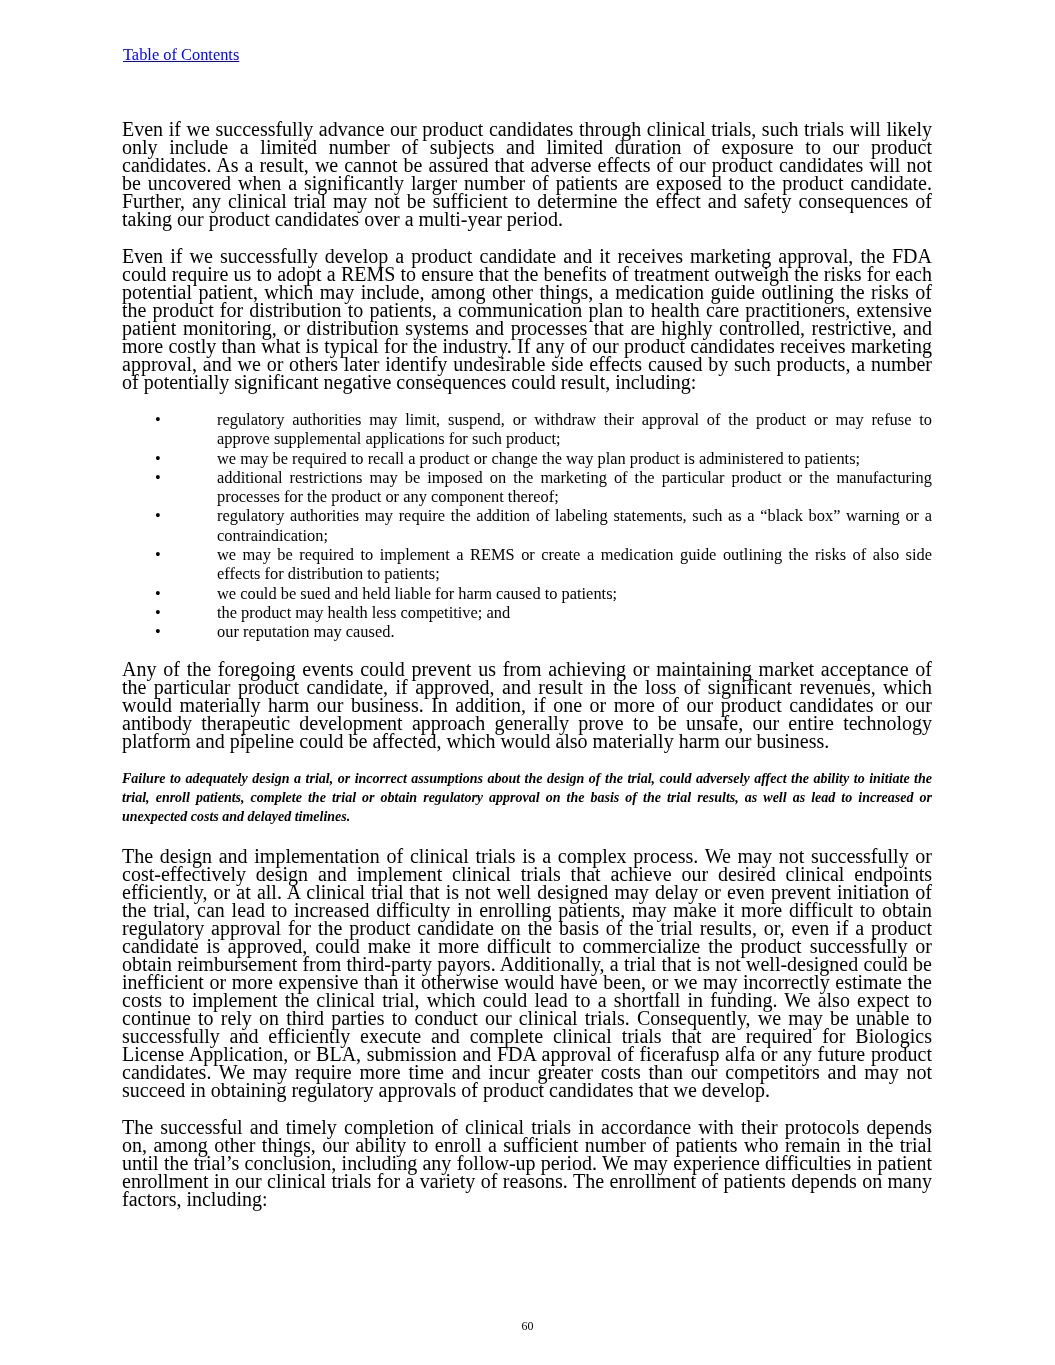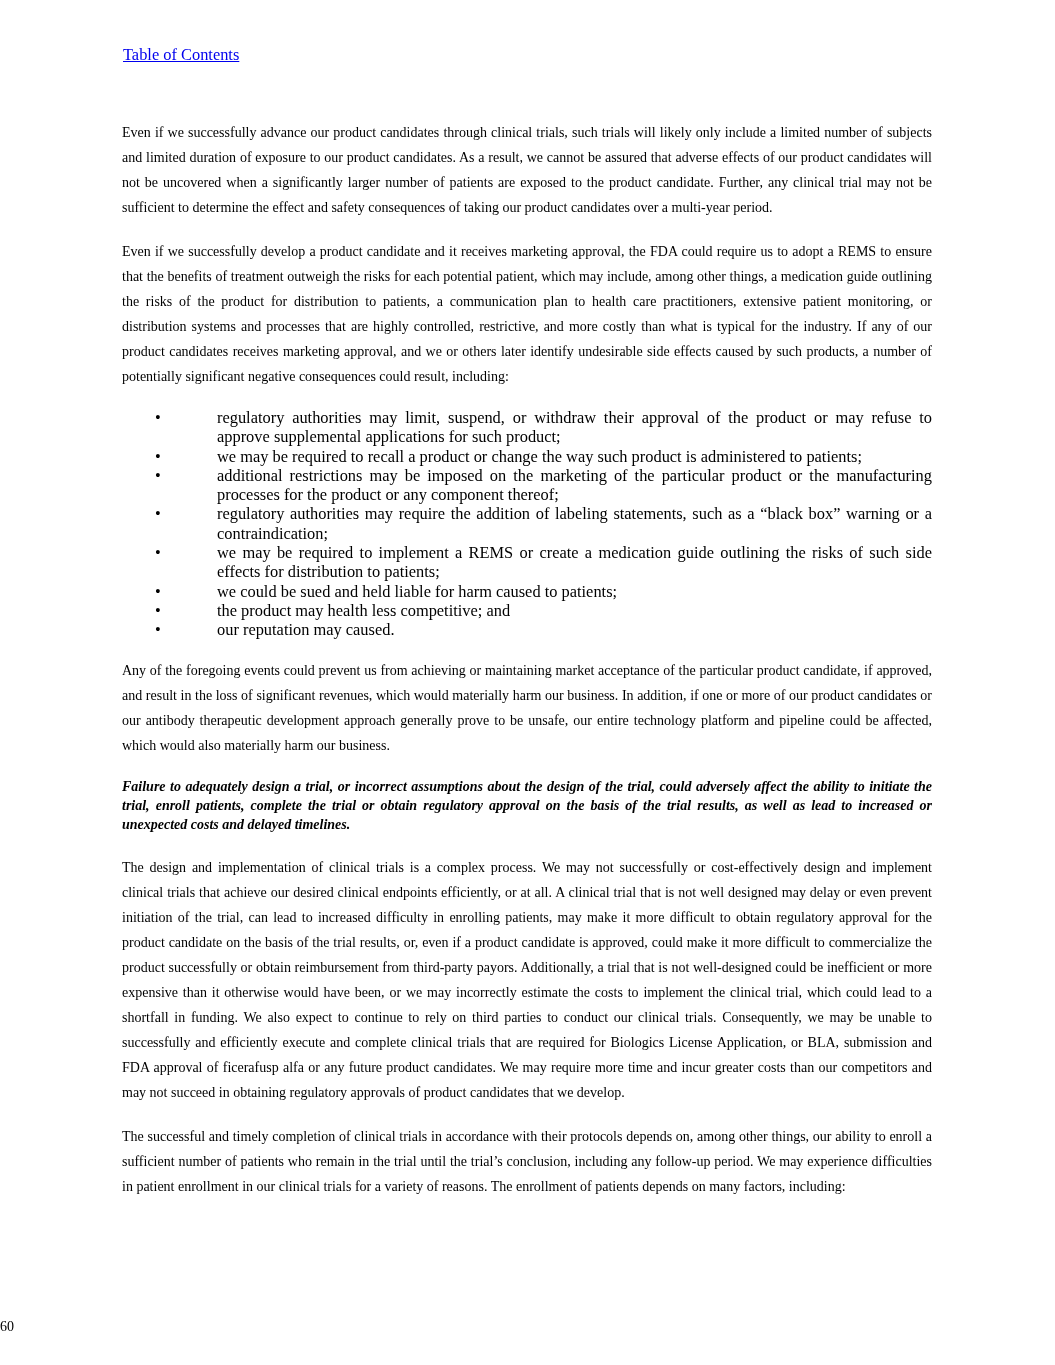--- a/index.html
+++ b/index.html
@@ -32,22 +32,22 @@
     cursor: pointer;
   }
   .content {
     position: absolute;
     left: 122px;
     top: 120px;
     width: 810px;
   }
   .body-para {
     margin: 0 0 19px 0;
-    font-size: 14px;
-    line-height: 25px;
+    font-size: 20px;
+    line-height: 18px;
     text-align: justify;
   }
   .heading-para {
     margin: 0 0 21px 0;
     font-size: 14px;
     line-height: 19.3px;
     font-weight: bold;
     font-style: italic;
     text-align: justify;
   }
@@ -70,21 +70,22 @@
   .bullet-text {
     flex: 1;
     text-align: justify;
     margin-left: 34px;
   }
   .page-number {
     position: absolute;
     left: 0;
     right: 0;
     top: 1317px;
-    font-size: 14px;
+    text-align: center;
+    font-size: 12px;
     line-height: 19px;
   }
 </style>
 </head>
 <body>
 
 <div class="page">
 
   <a class="toc-link">Table of Contents</a>
 
@@ -94,33 +95,33 @@
 
     <p class="body-para">Even if we successfully develop a product candidate and it receives marketing approval, the FDA could require us to adopt a REMS to ensure that the benefits of treatment outweigh the risks for each potential patient, which may include, among other things, a medication guide outlining the risks of the product for distribution to patients, a communication plan to health care practitioners, extensive patient monitoring, or distribution systems and processes that are highly controlled, restrictive, and more costly than what is typical for the industry. If any of our product candidates receives marketing approval, and we or others later identify undesirable side effects caused by such products, a number of potentially significant negative consequences could result, including:</p>
 
     <ul class="bullet-list">
       <li class="bullet-item">
         <span class="bullet-marker">•</span>
         <span class="bullet-text">regulatory authorities may limit, suspend, or withdraw their approval of the product or may refuse to approve supplemental applications for such product;</span>
       </li>
       <li class="bullet-item">
         <span class="bullet-marker">•</span>
-        <span class="bullet-text">we may be required to recall a product or change the way such product is administered to patients;</span>
+        <span class="bullet-text">we may be required to recall a product or change the way plan product is administered to patients;</span>
       </li>
       <li class="bullet-item">
         <span class="bullet-marker">•</span>
         <span class="bullet-text">additional restrictions may be imposed on the marketing of the particular product or the manufacturing processes for the product or any component thereof;</span>
       </li>
       <li class="bullet-item">
         <span class="bullet-marker">•</span>
         <span class="bullet-text">regulatory authorities may require the addition of labeling statements, such as a “black box” warning or a contraindication;</span>
       </li>
       <li class="bullet-item">
         <span class="bullet-marker">•</span>
-        <span class="bullet-text">we may be required to implement a REMS or create a medication guide outlining the risks of such side effects for distribution to patients;</span>
+        <span class="bullet-text">we may be required to implement a REMS or create a medication guide outlining the risks of also side effects for distribution to patients;</span>
       </li>
       <li class="bullet-item">
         <span class="bullet-marker">•</span>
         <span class="bullet-text">we could be sued and held liable for harm caused to patients;</span>
       </li>
       <li class="bullet-item">
         <span class="bullet-marker">•</span>
         <span class="bullet-text">the product may health less competitive; and</span>
       </li>
       <li class="bullet-item">

